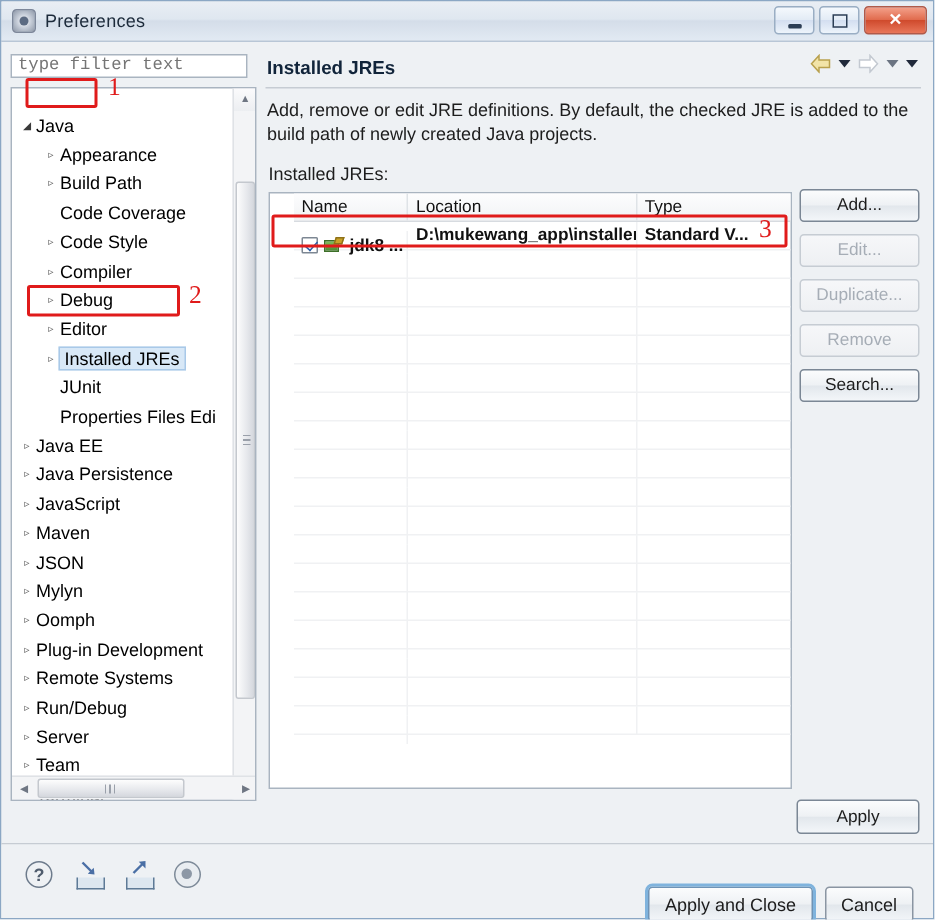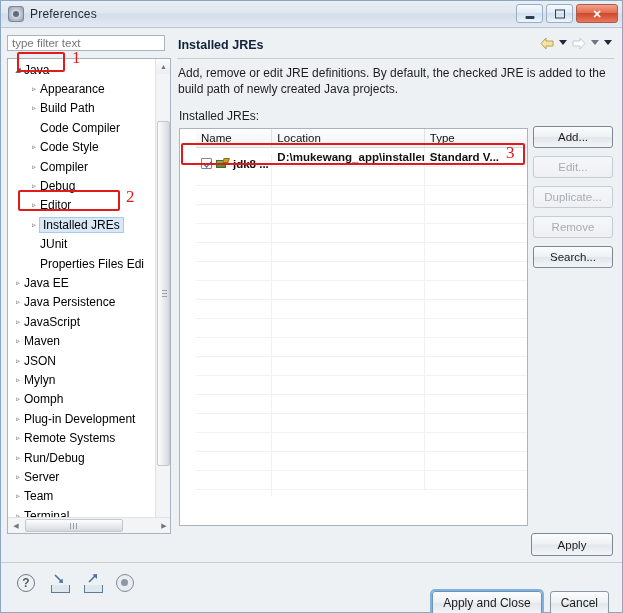--- a/index.html
+++ b/index.html
@@ -87,32 +87,32 @@
     position: absolute; left: 6px; top: 5px;
     width: 164px; height: 522px;
   }
   .filter-input {
     width: 158px; height: 16px;
     border: 1px solid #a9b4c0;
     background: #ffffff;
     font-size: 11.5px;
     color: #6d6d6d;
     padding: 1px 4px;
-    font-family: Liberation Sans, sans-serif;
+    font-family: Liberation Mono, monospace;
     outline: none;
   }
   .tree-wrap {
     position: absolute; left: 0; top: 25px;
     width: 164px; height: 476px;
     background: #ffffff;
     border: 1px solid #a9b4c0;
     overflow: hidden;
   }
   .tree {
-    position: absolute; left: 0; top: 0;
+    position: absolute; left: 0; top: 14px;
     width: 148px; height: 474px;
     padding-top: 1px;
   }
   .tree-item {
     height: 19.4px;
     display: flex; align-items: center;
     font-size: 12px; color: #000000;
     white-space: nowrap;
     padding-left: 4px;
   }
@@ -444,21 +444,21 @@
             <div class="tree-item depth2">
               <span class="arrow">▹</span>
               <span class="lbl">Appearance</span>
             </div>
             <div class="tree-item depth2">
               <span class="arrow">▹</span>
               <span class="lbl">Build Path</span>
             </div>
             <div class="tree-item depth2">
               <span class="arrow"></span>
-              <span class="lbl">Code Compiler</span>
+              <span class="lbl">Code Coverage</span>
             </div>
             <div class="tree-item depth2">
               <span class="arrow">▹</span>
               <span class="lbl">Code Style</span>
             </div>
             <div class="tree-item depth2">
               <span class="arrow">▹</span>
               <span class="lbl">Compiler</span>
             </div>
             <div class="tree-item depth2">

